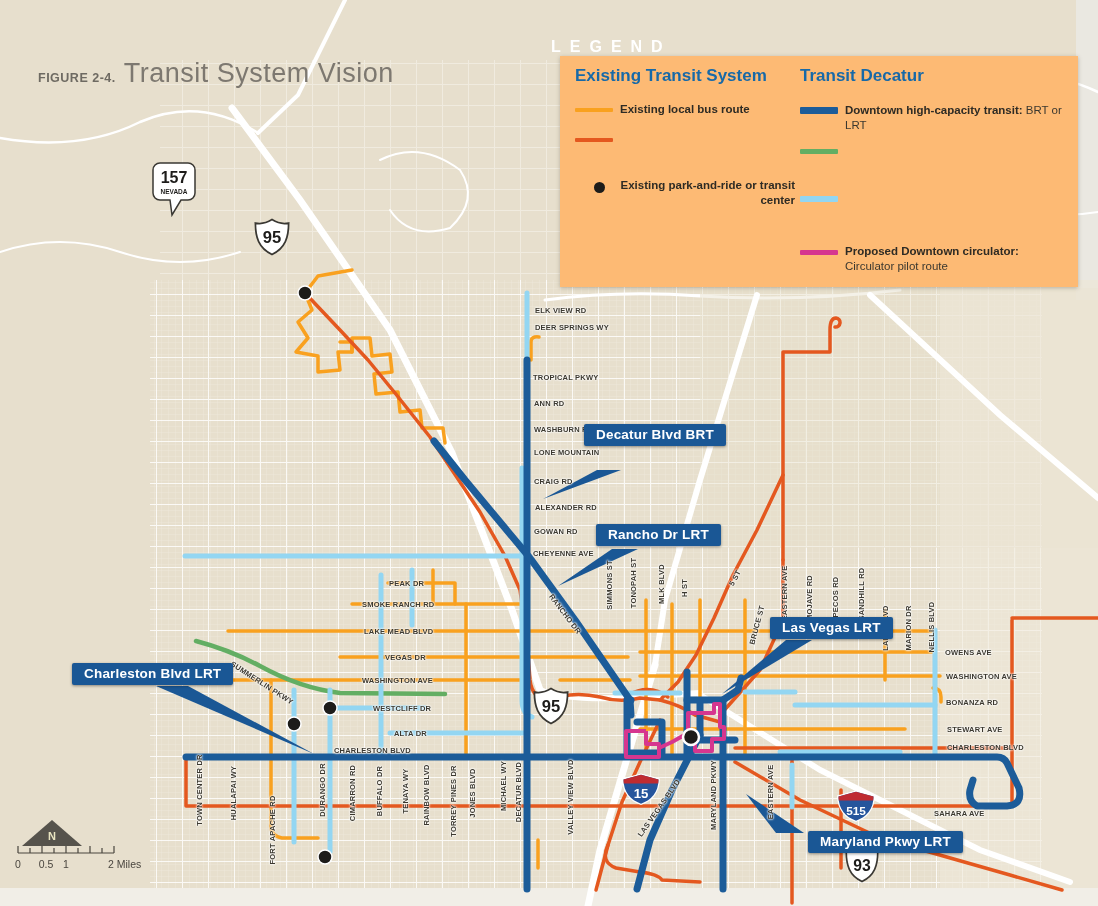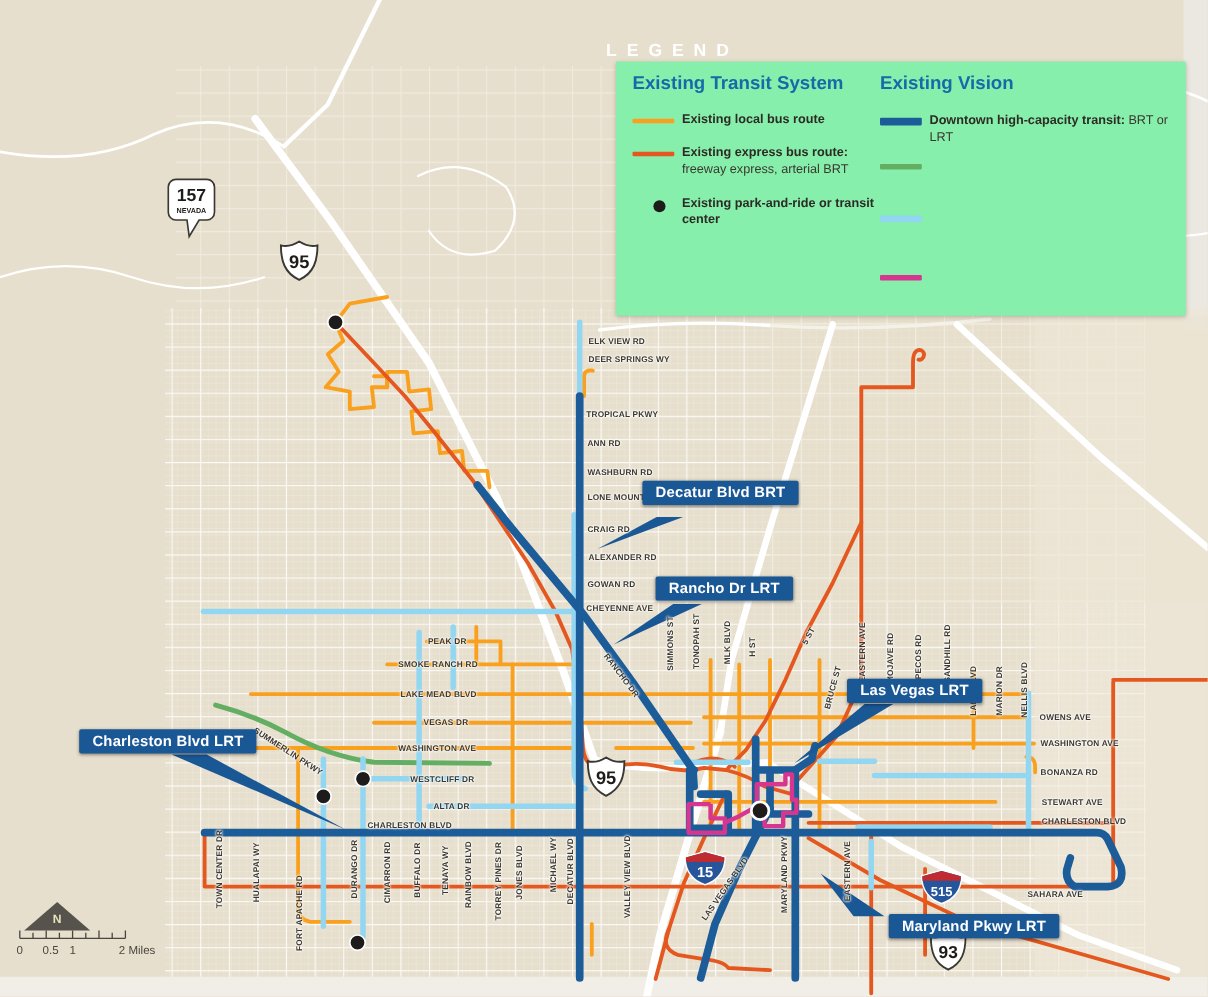--- a/index.html
+++ b/index.html
@@ -9,21 +9,21 @@
 
   
   #figtitle{position:absolute;left:38px;top:58px;white-space:nowrap;z-index:30;}
   #figtitle .figlabel{font-size:12.5px;font-weight:bold;color:#6e6a62;letter-spacing:.5px;}
   #figtitle .figname{font-size:27px;color:#7d7870;margin-left:8px;letter-spacing:.5px;}
 
   
   #legend-header{position:absolute;left:551px;top:38px;z-index:32;color:#fff;
       font-size:16px;font-weight:bold;letter-spacing:9px;}
   #legend{position:absolute;left:560px;top:56px;width:518px;height:231px;z-index:31;
-      background:#86efac;box-shadow:0 1px 4px rgba(90,80,60,.35);}
+      background:#fdba74;box-shadow:0 1px 4px rgba(90,80,60,.35);}
   .leg-title{position:absolute;font-size:17px;font-weight:bold;color:#1769a8;}
   .leg-item-text{position:absolute;font-size:11.5px;line-height:1.3;color:#3b382f;}
   .leg-item-text b{color:#2e2b24;}
   .leg-swatch{position:absolute;width:38px;border-radius:1px;}
   .leg-dot{position:absolute;width:11px;height:11px;border-radius:50%;background:#1d1c1a;}
 
   
   .sl,.slv,.sld{position:absolute;font-size:7.5px;font-weight:bold;color:#3b382f;
       white-space:nowrap;letter-spacing:.2px;z-index:12;
       text-shadow:0 0 2px #fff,0 0 2px #fff,0 0 3px #fff;}
@@ -183,52 +183,55 @@
 
     <g>
       <polygon points="52,820 22,846 82,846" fill="#56534c"></polygon>
     </g>
     <g stroke="#4a463f" stroke-width="1.2">
       <path d="M18,853 H114"></path>
       <path d="M18,846 V853 M30,848 V853 M42,846 V853 M54,848 V853 M66,846 V853 M78,848 V853 M90,846 V853 M102,848 V853 M114,846 V853"></path>
     </g>
   </svg>
 
+  <div id="figtitle">
+    <span class="figlabel">FIGURE 2-4.</span><span class="figname">Transit System Vision</span>
+  </div>
 
   <div id="legend-header">LEGEND</div>
   <div id="legend">
     <div class="leg-title" style="left:15px;top:10px;">Existing Transit System</div>
 
     <div class="leg-swatch" style="left:15px;top:52px;height:3.5px;background:#f9a11f;"></div>
     <div class="leg-item-text" style="left:60px;top:46px;width:170px;">
       <b>Existing local bus route</b><span></span>
     </div>
 
     <div class="leg-swatch" style="left:15px;top:82px;height:3.5px;background:#e4581f;"></div>
-    <div class="leg-item-text" style="left:60px;top:76px;width:175px;">
-      <b>Existing express bus route:</b><span> freeway express, arterial BRT</span>
-    </div>
 
     <div class="leg-dot" style="left:34px;top:126px;"></div>
-    <div class="leg-item-text" style="left:60px;top:122px;width:175px;">
+    <div class="leg-item-text" style="left:60px;top:122px;width:175px;text-align:right;">
       <b>Existing park-and-ride or transit center</b><span></span>
     </div>
 
-    <div class="leg-title" style="left:240px;top:10px;">Existing Vision</div>
+    <div class="leg-title" style="left:240px;top:10px;">Transit Decatur</div>
 
     <div class="leg-swatch" style="left:240px;top:51px;height:7px;background:#1c5c99;"></div>
     <div class="leg-item-text" style="left:285px;top:47px;width:225px;">
       <b>Downtown high-capacity transit:</b><span> BRT or LRT</span>
     </div>
 
     <div class="leg-swatch" style="left:240px;top:93px;height:4.5px;background:#63ae63;"></div>
 
     <div class="leg-swatch" style="left:240px;top:140px;height:5.5px;background:#93d6f2;"></div>
 
     <div class="leg-swatch" style="left:240px;top:194px;height:4.5px;background:#d6368f;"></div>
+    <div class="leg-item-text" style="left:285px;top:188px;width:222px;">
+      <b>Proposed Downtown circulator:</b><span> Circulator pilot route</span>
+    </div>
   </div>
 
   <span class="sl" style="left:535px;top:310px">ELK VIEW RD</span>
   <span class="sl" style="left:535px;top:327px">DEER SPRINGS WY</span>
   <span class="sl" style="left:533px;top:377px">TROPICAL PKWY</span>
   <span class="sl" style="left:534px;top:403px">ANN RD</span>
   <span class="sl" style="left:534px;top:429px">WASHBURN RD</span>
   <span class="sl" style="left:534px;top:452px">LONE MOUNTAIN</span>
   <span class="sl" style="left:534px;top:481px">CRAIG RD</span>
   <span class="sl" style="left:535px;top:507px">ALEXANDER RD</span>
@@ -275,21 +278,21 @@
   <span class="slv" style="left:835px;top:597px">PECOS RD</span>
   <span class="slv" style="left:861px;top:594px">SANDHILL RD</span>
   <span class="slv" style="left:885px;top:628px">LAMB BLVD</span>
   <span class="slv" style="left:908px;top:628px">MARION DR</span>
   <span class="slv" style="left:931px;top:627px">NELLIS BLVD</span>
 
   <span class="sld" style="left:262px;top:683px;transform:translate(-50%,-50%) rotate(33deg);">SUMMERLIN PKWY</span>
   <span class="sld" style="left:565px;top:614px;transform:translate(-50%,-50%) rotate(53deg);">RANCHO DR</span>
   <span class="sld" style="left:659px;top:808px;transform:translate(-50%,-50%) rotate(-55deg);">LAS VEGAS BLVD</span>
 
-  <div class="callout" style="left:584px;top:437px;">Decatur Blvd BRT</div>
+  <div class="callout" style="left:584px;top:424px;">Decatur Blvd BRT</div>
   <div class="callout" style="left:596px;top:524px;">Rancho Dr LRT</div>
   <div class="callout" style="left:770px;top:617px;">Las Vegas LRT</div>
   <div class="callout" style="left:72px;top:663px;">Charleston Blvd LRT</div>
   <div class="callout" style="left:772px;top:831px;margin-left:36px;">Maryland Pkwy LRT</div>
 
   <div class="shield" style="left:148px;top:160px;">
     <svg width="52" height="60" viewBox="0 0 52 60">
       <path d="M12,3 H40 a7,7 0 0 1 7,7 V33 a7,7 0 0 1 -7,7 h-7 l-9,15 -2,-15 H12 a7,7 0 0 1 -7,-7 V10 a7,7 0 0 1 7,-7 Z" fill="#ffffff" stroke="#3a3833" stroke-width="1.5"></path>
       <text x="26" y="23" text-anchor="middle" font-size="16" font-weight="bold" fill="#1d1c1a">157</text>
       <text x="26" y="34" text-anchor="middle" font-size="6.5" font-weight="bold" fill="#1d1c1a">NEVADA</text>

